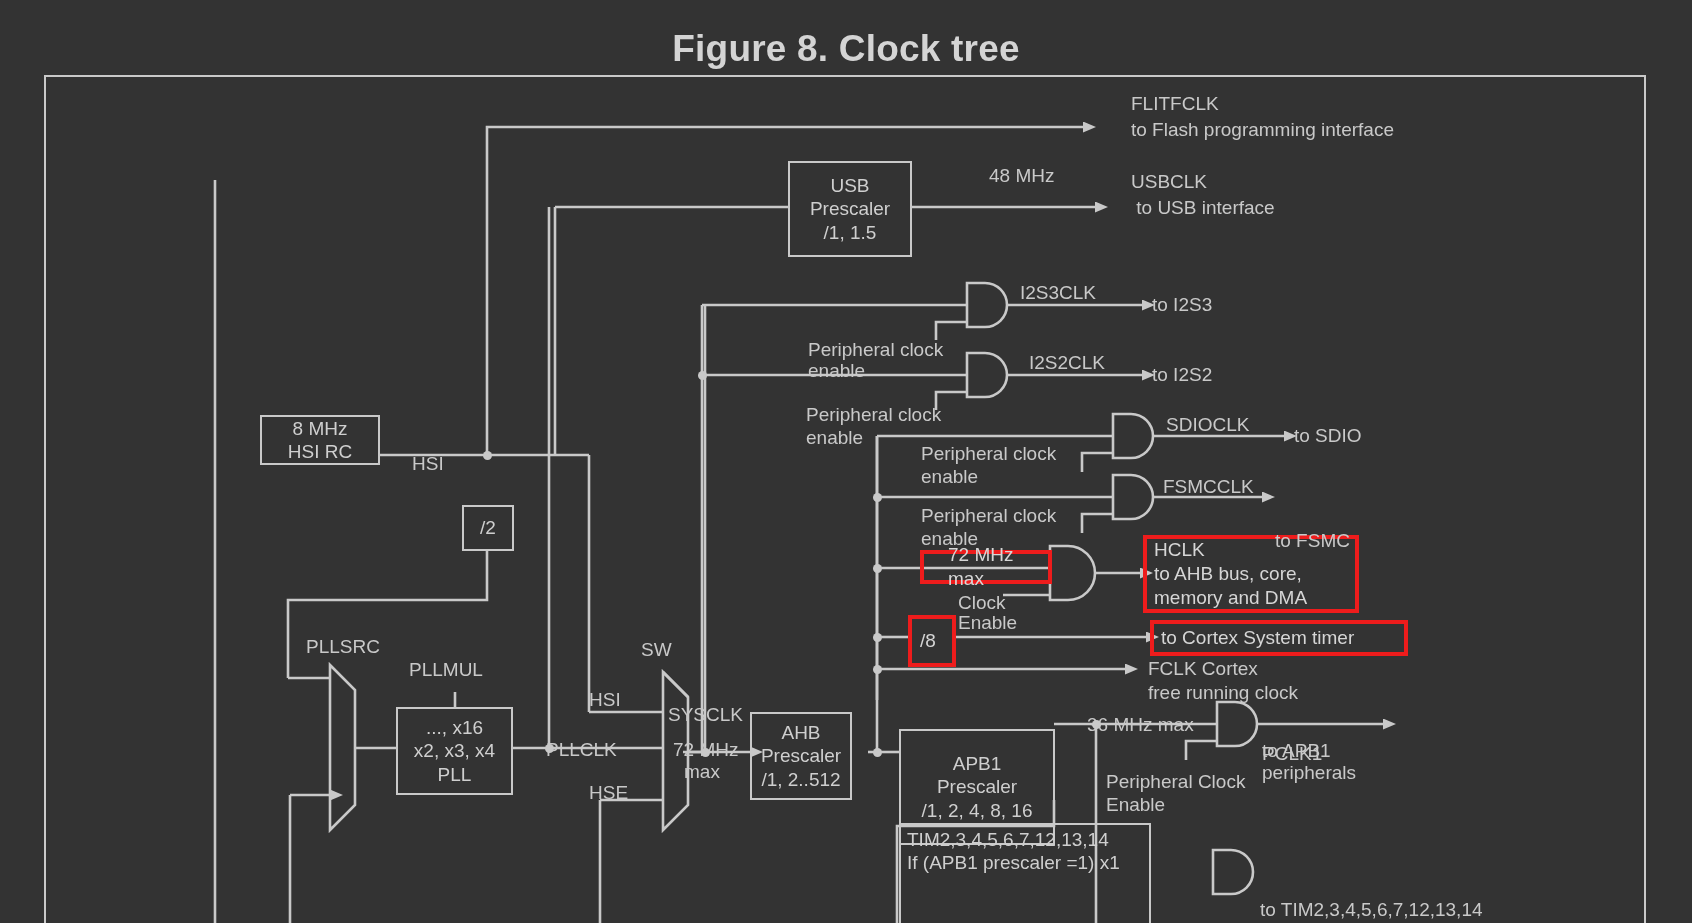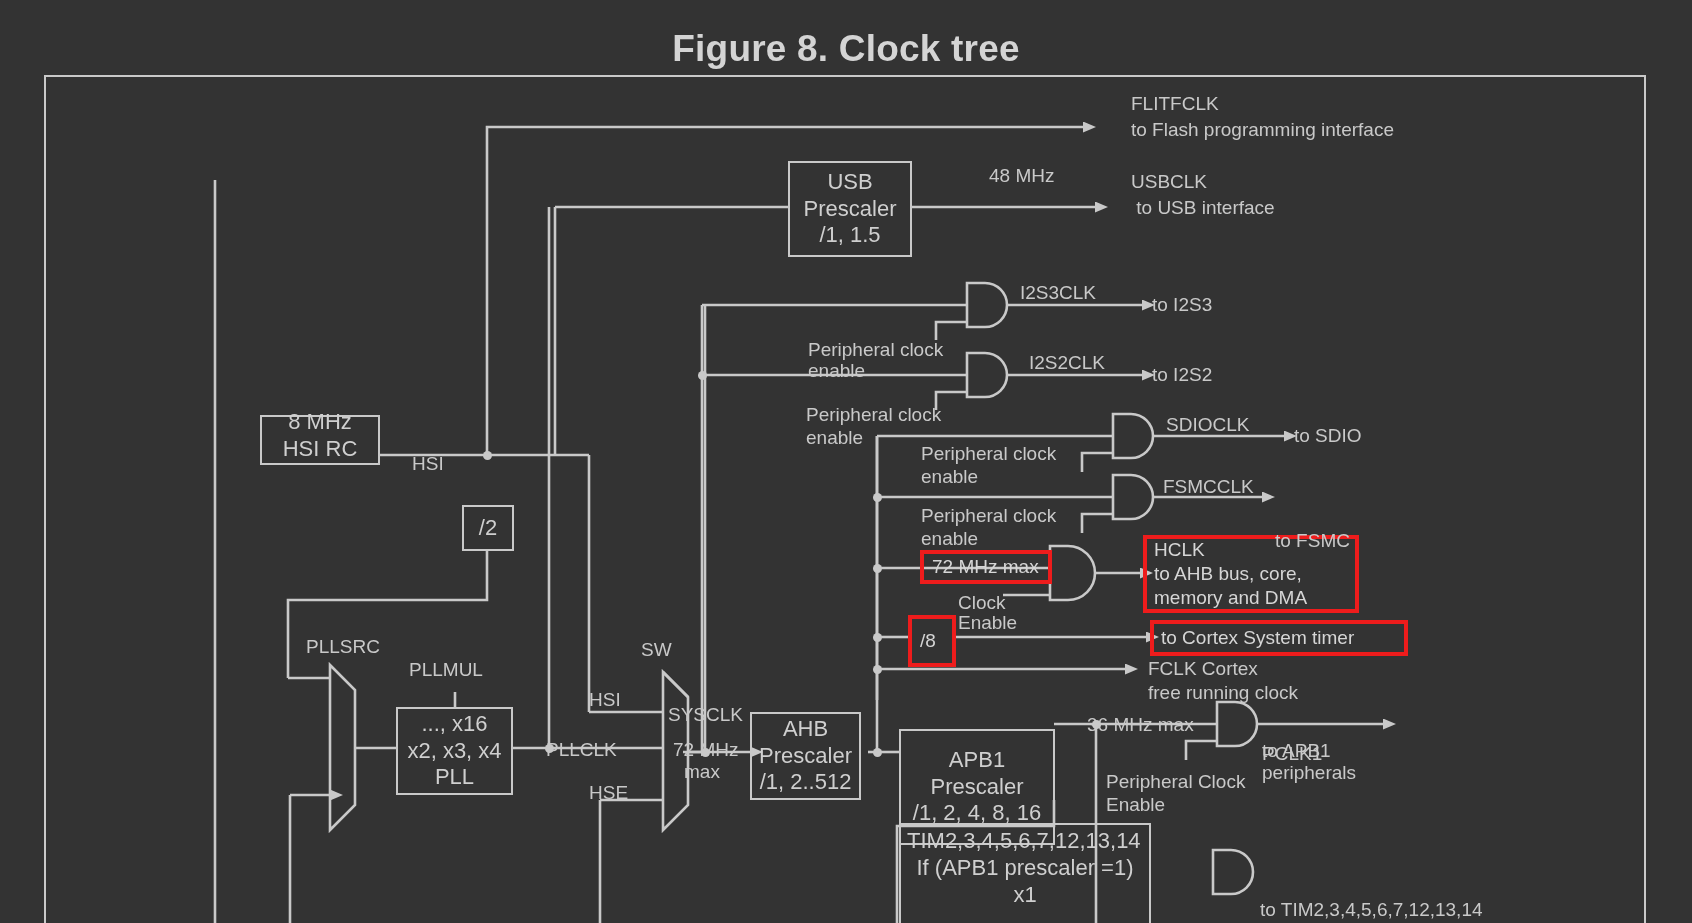--- a/index.html
+++ b/index.html
@@ -8,21 +8,21 @@
   #stage{position:relative;width:1692px;height:923px;background:#333333;}
 
   .fig-title{position:absolute;left:0;top:28px;width:1692px;text-align:center;
              color:#d4d4d4;font-size:37px;font-weight:bold;letter-spacing:.2px;}
 
   .fig-border{position:absolute;left:44px;top:75px;width:1602px;height:860px;
               border:2px solid #c9c9c9;border-bottom:none;box-sizing:border-box;}
 
   .box{position:absolute;border:2px solid #c9c9c9;box-sizing:border-box;
        color:#cfcfcf;display:flex;flex-direction:column;align-items:center;
-       justify-content:center;font-size:22px;line-height:1.22;text-align:center;}
+       justify-content:center;font-size:19px;line-height:1.22;text-align:center;}
 
   .redbox{position:absolute;border:4px solid #ee1c1c;box-sizing:border-box;
           color:#d6d6d6;font-size:19px;line-height:1.25;
           display:flex;flex-direction:column;justify-content:center;}
 
   .lbl{position:absolute;color:#c9c9c9;font-size:19px;line-height:1.25;
        white-space:pre;}
 
   .dot{position:absolute;width:9px;height:9px;border-radius:50%;
        background:#c9c9c9;}
@@ -174,39 +174,39 @@
     <span>Prescaler</span>
     <span>/1, 1.5</span>
   </div>
 
   <div class="box" style="left:396px;top:707px;width:117px;height:88px;">
     <span>..., x16</span>
     <span>x2, x3, x4</span>
     <span>PLL</span>
   </div>
 
-  <div class="box" style="left:750px;top:712px;width:111px;height:88px;">
+  <div class="box" style="left:750px;top:712px;width:102px;height:88px;">
     <span>AHB</span>
     <span>Prescaler</span>
     <span>/1, 2..512</span>
   </div>
 
   <div class="box" style="left:899px;top:729px;width:156px;height:116px;">
     <span>APB1</span>
     <span>Prescaler</span>
     <span>/1, 2, 4, 8, 16</span>
   </div>
 
   <div class="box" style="left:899px;top:823px;width:252px;height:100px;border-bottom:none;
               justify-content:flex-start;align-items:flex-start;padding:3px 6px;">
     <span>TIM2,3,4,5,6,7,12,13,14</span>
     <span>If (APB1 prescaler =1) x1</span>
   </div>
 
-  <div class="redbox" style="left:920px;top:550px;width:132px;height:34px;padding-left:8px;">
+  <div class="redbox" style="left:920px;top:550px;width:132px;height:34px;padding-left:24px;">
     <span>72 MHz max</span>
   </div>
 
   <div class="redbox" style="left:908px;top:615px;width:48px;height:52px;padding-left:8px;">
     <span>/8</span>
   </div>
 
   <div class="redbox" style="left:1150px;top:620px;width:258px;height:36px;padding-left:7px;">
     <span>to Cortex System timer</span>
   </div>

